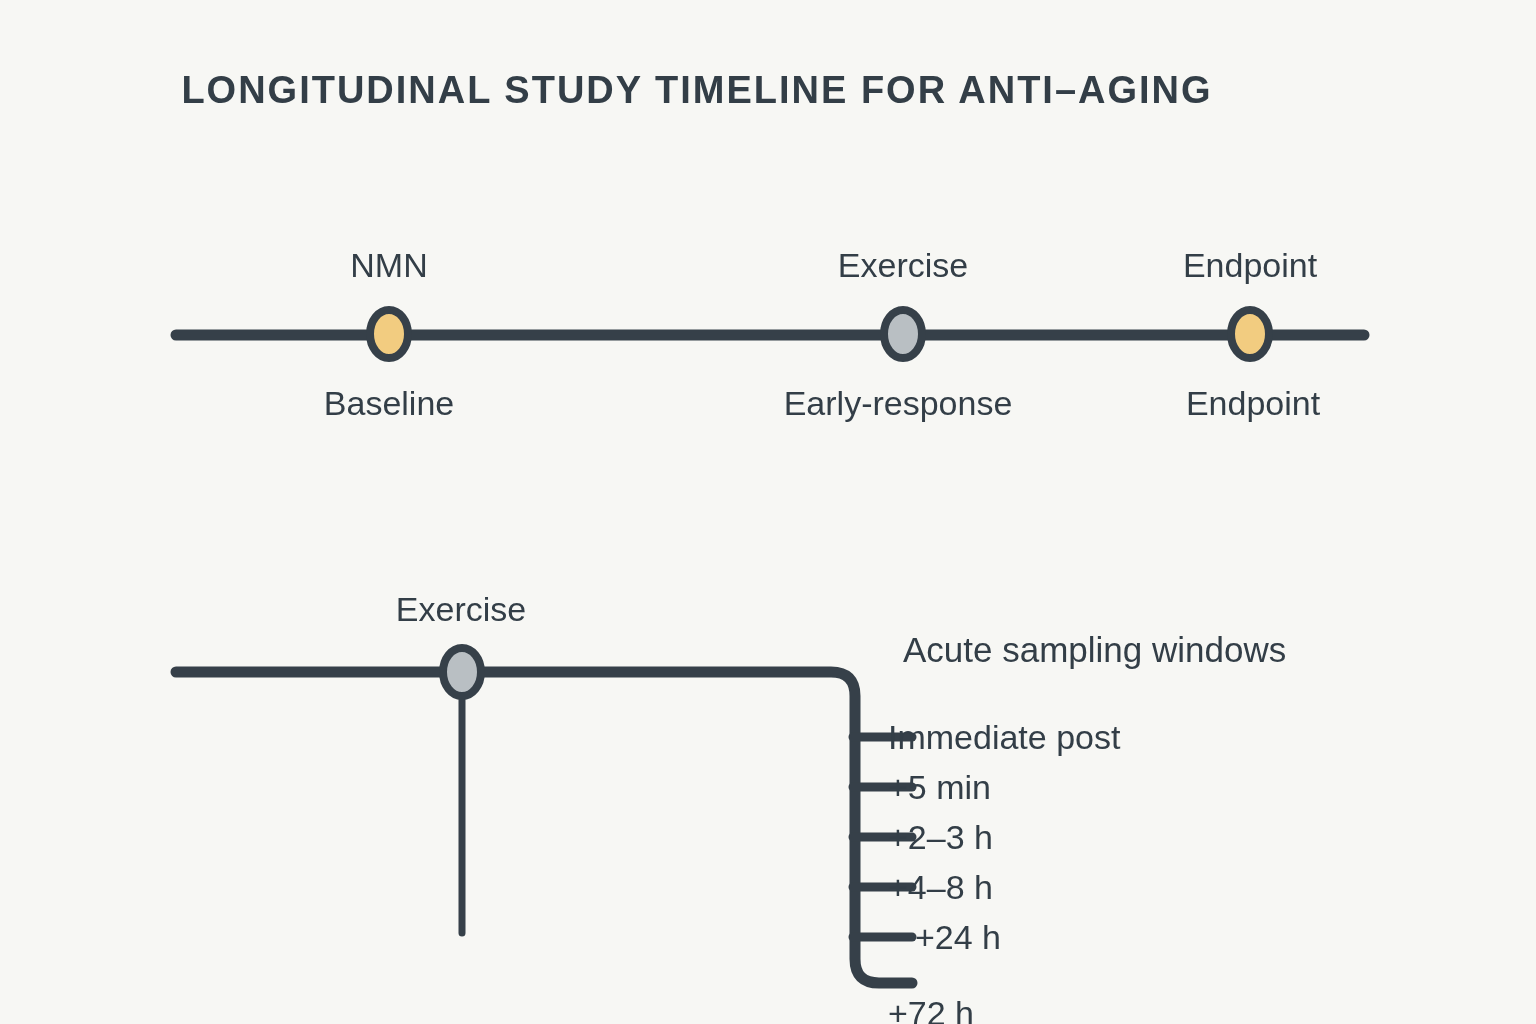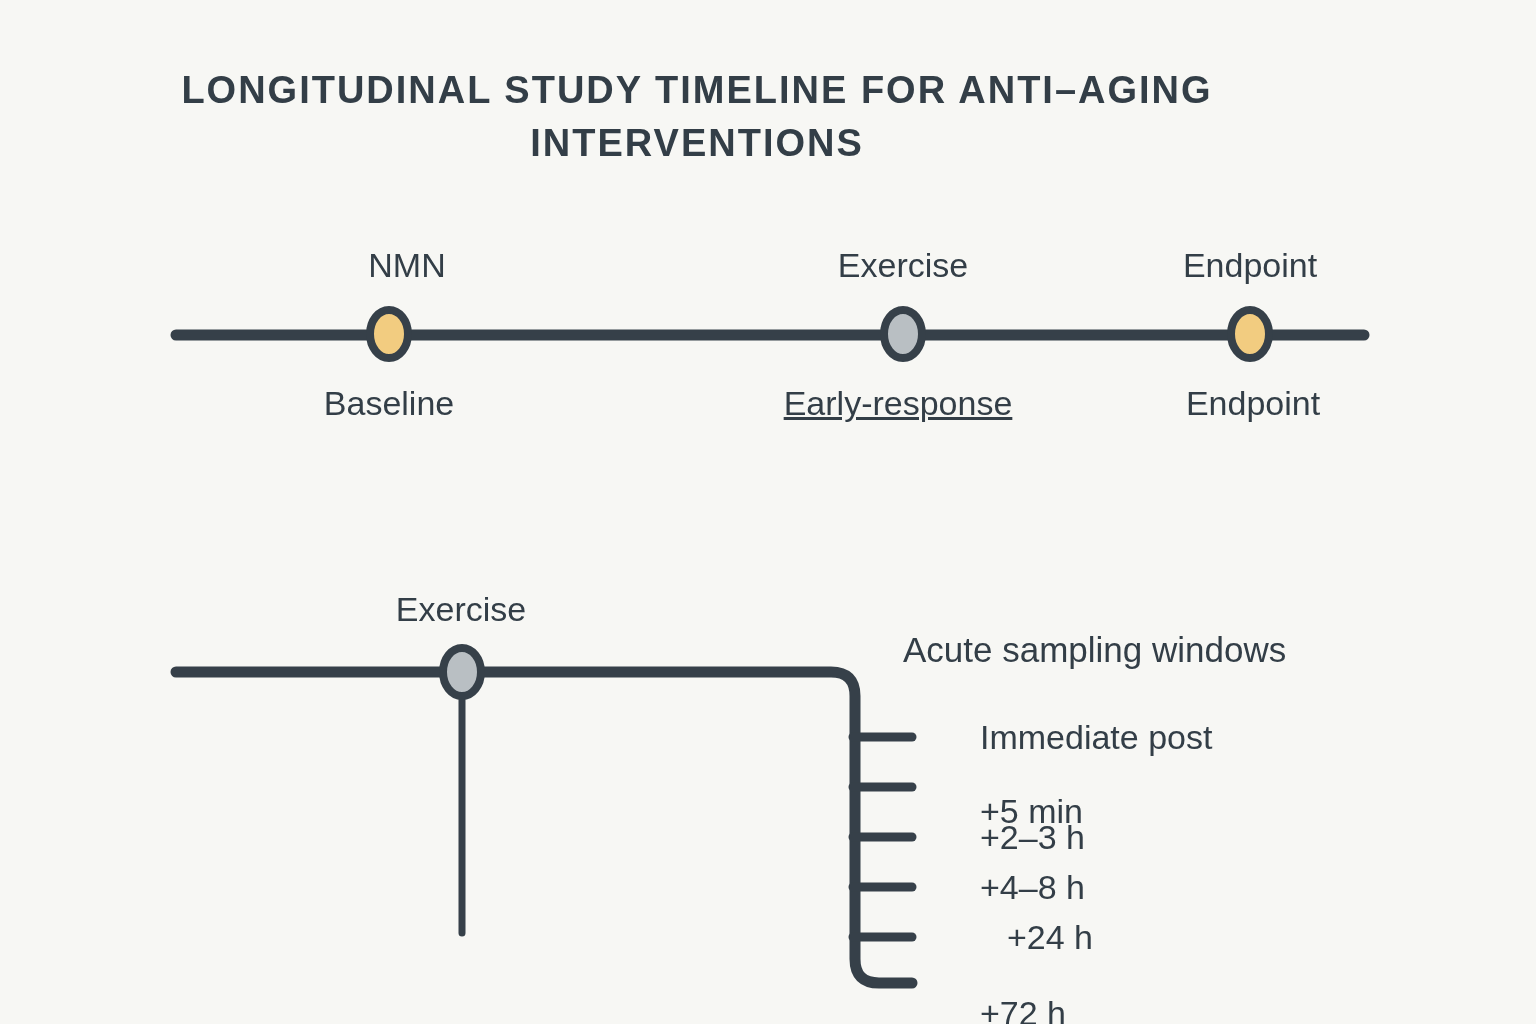--- a/index.html
+++ b/index.html
@@ -23,32 +23,31 @@
   .label{
     position:absolute;color:var(--text);font-size:34px;font-weight:500;
     white-space:nowrap;line-height:40px;
   }
   .centered{transform:translateX(-50%);}
   .section-heading{
     position:absolute;color:var(--text);font-size:35px;font-weight:500;
     white-space:nowrap;line-height:40px;
   }
   .tick-label{
-    position:absolute;left:980px;color:var(--text);font-size:34px;font-weight:500;
+    position:absolute;left:888px;color:var(--text);font-size:34px;font-weight:500;
     white-space:nowrap;line-height:44px;transform:translateY(-50%);
   }
 </style>
 </head>
 <body>
 
 <div class="canvas">
 
   <h1 class="title">
     <span class="title-line">LONGITUDINAL STUDY TIMELINE FOR ANTI–AGING</span>
-    <span class="title-line">INTERVENTIONS</span>
   </h1>
 
   <svg class="diagram-svg" width="1536" height="1024" viewBox="0 0 1536 1024" aria-hidden="true">
 
     <line x1="176" y1="335" x2="1364" y2="335" stroke="var(--line)" stroke-width="11" stroke-linecap="round"></line>
 
     <ellipse cx="389" cy="334" rx="19" ry="24" fill="var(--node-yellow)" stroke="var(--line)" stroke-width="8"></ellipse>
     <ellipse cx="903" cy="334" rx="19" ry="24" fill="var(--node-gray)" stroke="var(--line)" stroke-width="8"></ellipse>
     <ellipse cx="1250" cy="334" rx="19" ry="24" fill="var(--node-yellow)" stroke="var(--line)" stroke-width="8"></ellipse>
 
@@ -58,30 +57,30 @@
     <line x1="853" y1="787" x2="912" y2="787" stroke="var(--line)" stroke-width="9" stroke-linecap="round"></line>
     <line x1="853" y1="837" x2="912" y2="837" stroke="var(--line)" stroke-width="9" stroke-linecap="round"></line>
     <line x1="853" y1="887" x2="912" y2="887" stroke="var(--line)" stroke-width="9" stroke-linecap="round"></line>
     <line x1="853" y1="937" x2="912" y2="937" stroke="var(--line)" stroke-width="9" stroke-linecap="round"></line>
 
     <line x1="462" y1="688" x2="462" y2="933" stroke="var(--line)" stroke-width="7" stroke-linecap="round"></line>
 
     <ellipse cx="462" cy="672" rx="19" ry="24" fill="var(--node-gray)" stroke="var(--line)" stroke-width="8"></ellipse>
   </svg>
 
-  <div class="label centered" style="left:407px;top:245px;">NMN</div>
+  <div class="label centered" style="left:389px;top:245px;">NMN</div>
   <div class="label centered" style="left:903px;top:245px;">Exercise</div>
   <div class="label centered" style="left:1250px;top:245px;">Endpoint</div>
   <div class="label centered" style="left:389px;top:383px;">Baseline</div>
-  <div class="label centered" style="left:898px;top:383px;text-decoration:underline;">Early-response</div>
+  <div class="label centered" style="left:898px;top:383px;">Early-response</div>
   <div class="label centered" style="left:1253px;top:383px;">Endpoint</div>
 
   <div class="label centered" style="left:461px;top:589px;">Exercise</div>
   <div class="section-heading" style="left:903px;top:630px;">Acute sampling windows</div>
 
   <div class="tick-label" style="top:737px;">Immediate post</div>
-  <div class="tick-label" style="top:787px;margin-top:24px;">+5 min</div>
+  <div class="tick-label" style="top:787px;">+5 min</div>
   <div class="tick-label" style="top:837px;">+2–3 h</div>
   <div class="tick-label" style="top:887px;">+4–8 h</div>
   <div class="tick-label" style="top:937px;margin-left:27px;">+24 h</div>
   <div class="tick-label" style="top:988px;margin-top:25px;">+72 h</div>
 
 </div>
 
 </body></html>

